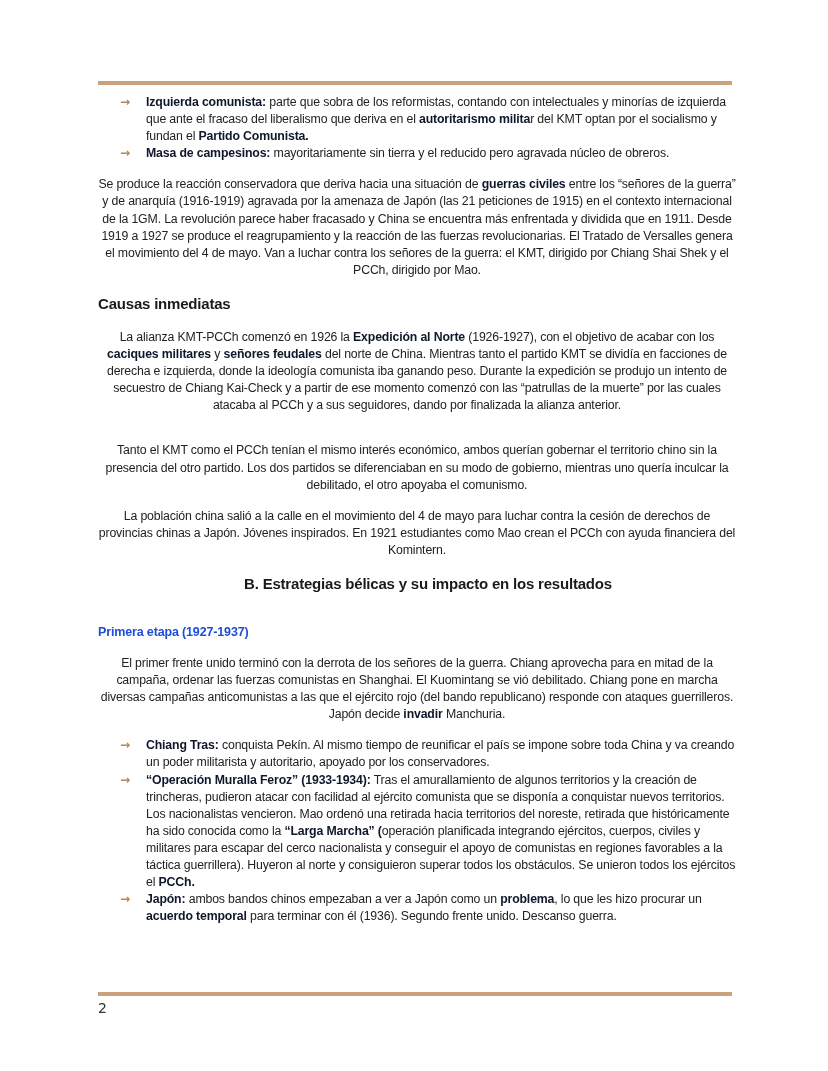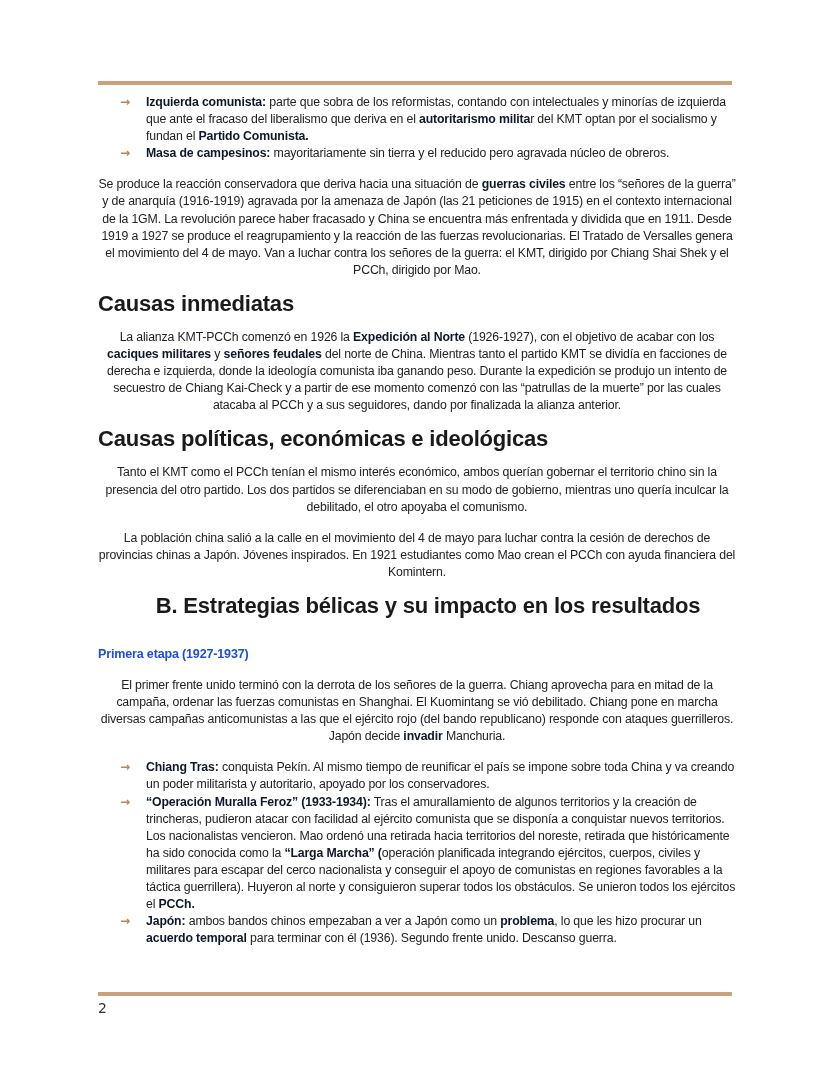--- a/index.html
+++ b/index.html
@@ -24,21 +24,21 @@
   .content b { font-weight: bold; color: #0f172a; }
   ul.arrows { list-style: none; margin: 0; padding: 0 0 0 22px; }
   ul.arrows li { position: relative; padding-left: 26px; margin: 0; }
   ul.arrows li .arrow {
     position: absolute; left: 0; top: 0; color: #b8865a; font-weight: bold;
     font-family: "DejaVu Sans", sans-serif; font-size: 12px;
   }
   p { margin: 0; text-align: center; }
   .gap-s { height: 14px; }
   h2 {
-    margin: 0; font-size: 22px; font-weight: bold; color: #1a1a1a;
+    margin: 0; font-size: 15px; font-weight: bold; color: #1a1a1a;
     line-height: 22px; letter-spacing: -0.2px;
   }
   h2.sub { padding-left: 22px; text-align: center; }
   h3 {
     margin: 0; font-size: 12.5px; font-weight: bold; color: #1d4ed8;
     line-height: 18px;
   }
 </style>
 </head>
 <body>
@@ -65,21 +65,20 @@
   <div class="gap-s"></div>
 
   <h2>Causas inmediatas</h2>
 
   <div class="gap-s"></div>
 
   <p><span>La alianza KMT-PCCh comenzó en 1926 la </span><b>Expedición al Norte</b><span> (1926-1927),  con el objetivo de acabar con los </span><b>caciques militares</b><span> y </span><b>señores feudales</b><span> del norte  de China. Mientras tanto el partido KMT se dividía en facciones de derecha e  izquierda, donde la ideología comunista iba ganando peso. Durante la  expedición se produjo un intento de secuestro de Chiang Kai-Check y a partir de  ese momento comenzó con las “patrullas de la muerte” por las cuales atacaba al  PCCh y a sus seguidores, dando por finalizada la alianza anterior.</span></p>
 
   <div class="gap-s"></div>
 
-  <h2>Causas políticas, económicas e ideológicas</h2>
 
   <div class="gap-s"></div>
 
   <p>Tanto el KMT como el PCCh tenían el mismo interés económico, ambos querían  gobernar el territorio chino sin la presencia del otro partido. Los dos partidos se diferenciaban en su modo de gobierno, mientras uno quería inculcar la debilitado, el otro apoyaba el comunismo.</p>
   <div class="gap-s"></div>
   <p> La población china salió a la calle en el movimiento del 4 de mayo para luchar contra la cesión de derechos de provincias chinas a Japón. Jóvenes inspirados. En 1921 estudiantes como Mao crean el PCCh con ayuda financiera del Komintern.</p>
 
   <div class="gap-s"></div>
 
   <h2 class="sub">B.   Estrategias bélicas y su impacto en los resultados</h2>

